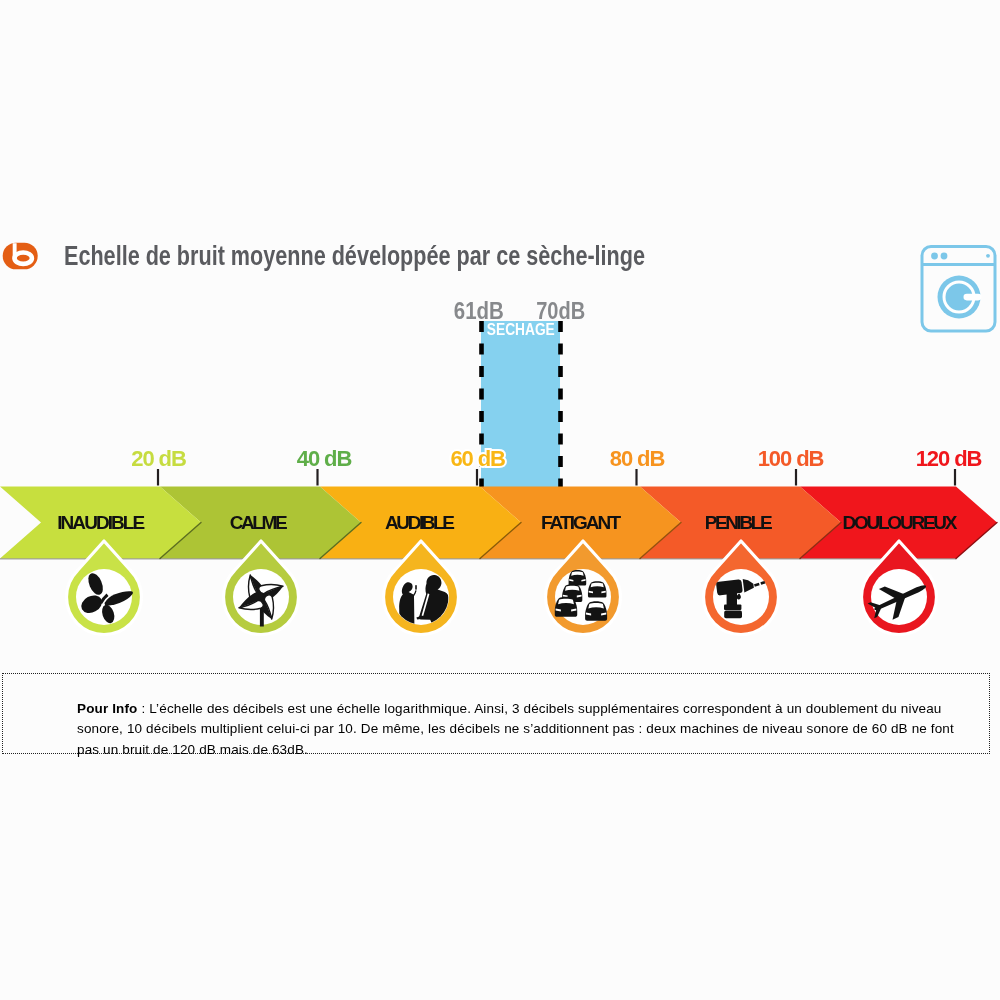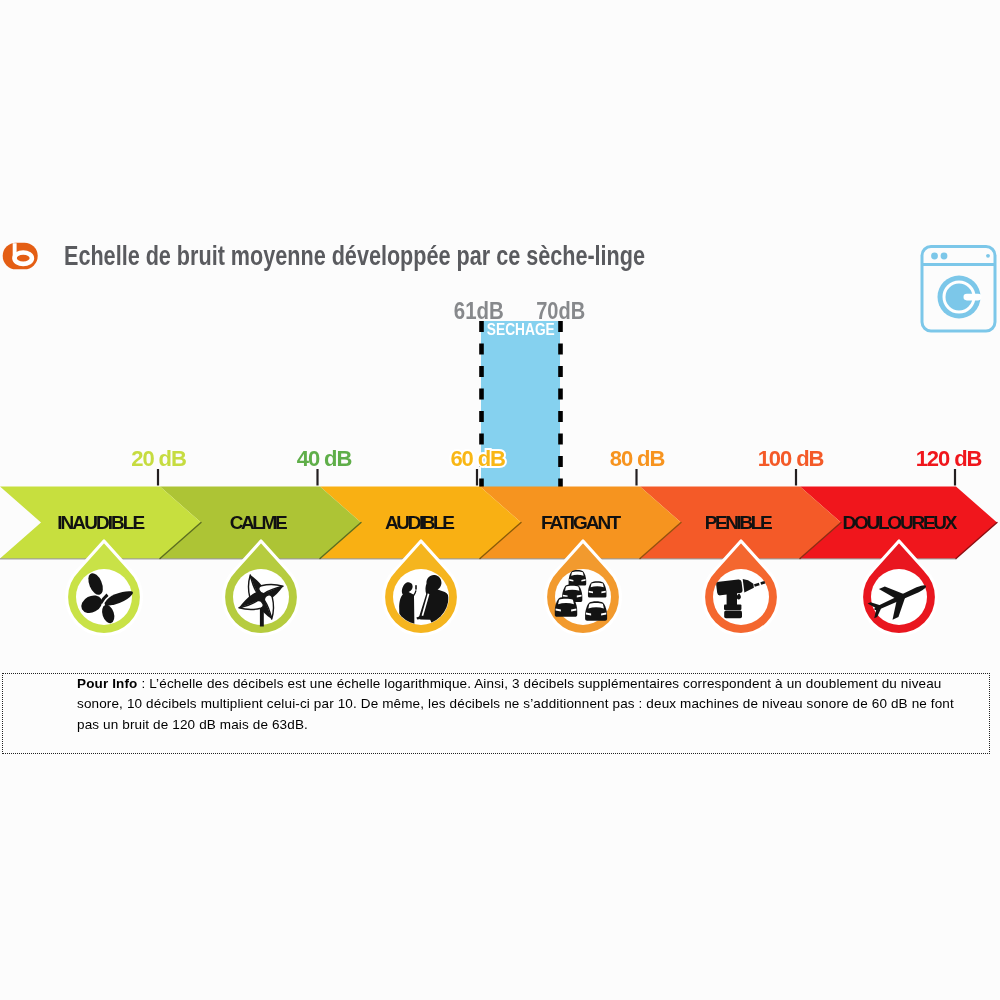--- a/index.html
+++ b/index.html
@@ -1,20 +1,20 @@
 <!DOCTYPE html>
 <html><head>
 <meta charset="utf-8">
 <style>
   html,body{margin:0;padding:0;}
   body{width:1000px;height:1000px;background:#fcfcfc;font-family:"Liberation Sans",sans-serif;overflow:hidden;}
   .stage{position:relative;width:1000px;height:1000px;}
   .title{position:absolute;left:64px;top:241px;font-size:27px;font-weight:700;color:#5a5b5f;white-space:nowrap;transform:scaleX(0.80);transform-origin:left center;}
   .infobox{position:absolute;left:2px;top:673px;width:986px;height:79px;border:1.5px dotted #222;}
-  .infotext{position:absolute;left:74px;top:0;font-size:13.5px;line-height:20.4px;color:#000;letter-spacing:0.14px;}
+  .infotext{position:absolute;left:74px;top:25px;font-size:13.5px;line-height:20.4px;color:#000;letter-spacing:0.14px;}
 </style>
 </head>
 <body>
 <div class="stage">
 <svg width="1000" height="1000" viewBox="0 0 1000 1000" style="position:absolute;left:0;top:0;">
 
   <rect x="481" y="321" width="79" height="166" fill="#85d1ef"></rect>
   <line x1="481.5" y1="321" x2="481.5" y2="487" stroke="#000" stroke-width="4.6" stroke-dasharray="11 11.5"></line>
   <line x1="560.5" y1="321" x2="560.5" y2="487" stroke="#000" stroke-width="4.6" stroke-dasharray="11 11.5"></line>
   <text x="478.8" y="318.5" text-anchor="middle" font-size="24" font-weight="700" fill="#87898c" textLength="50" lengthAdjust="spacingAndGlyphs">61dB</text>

